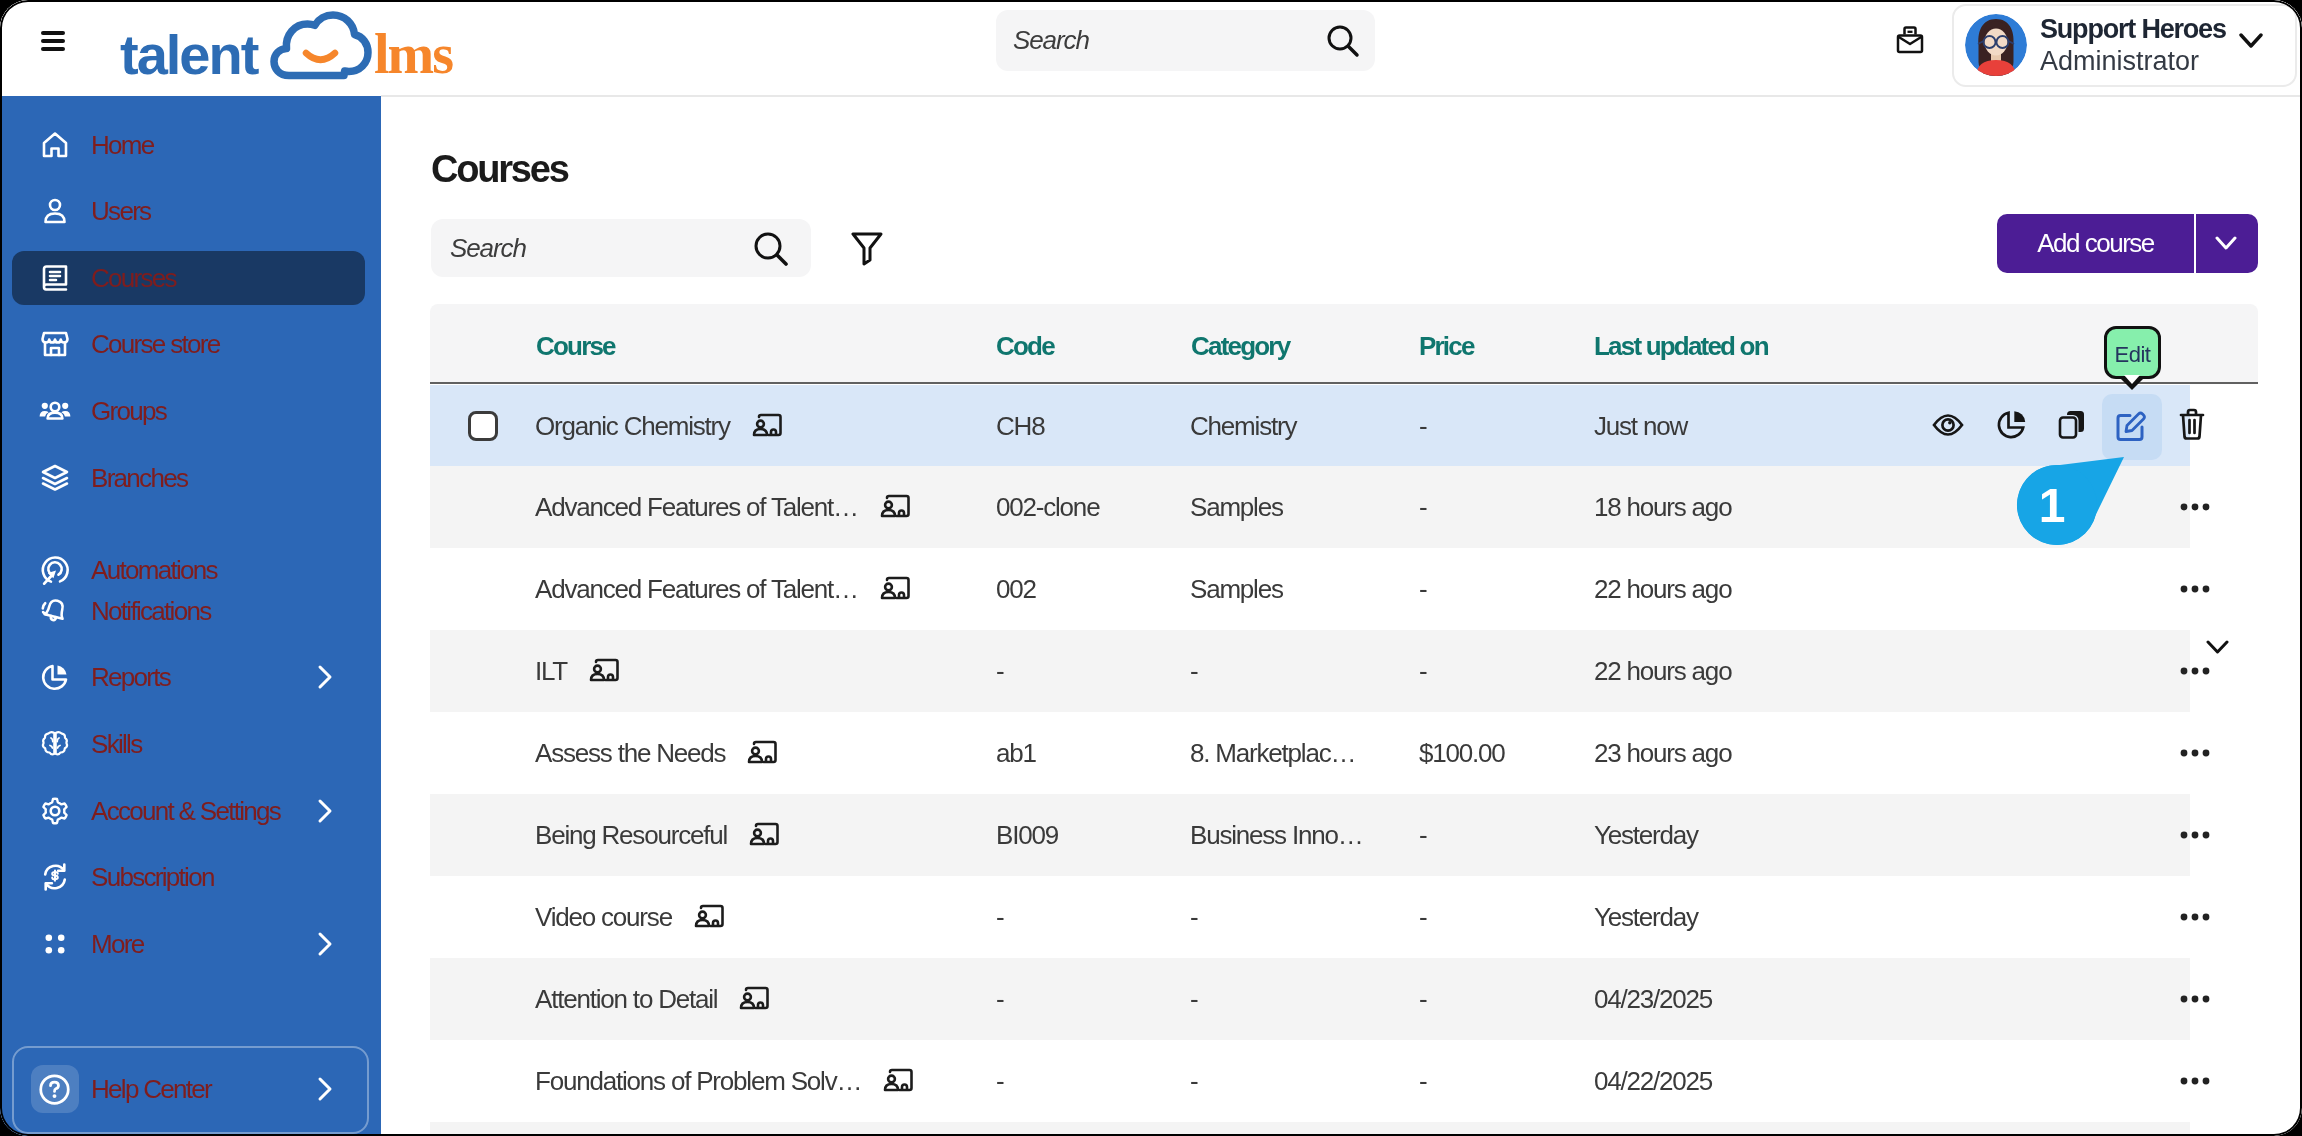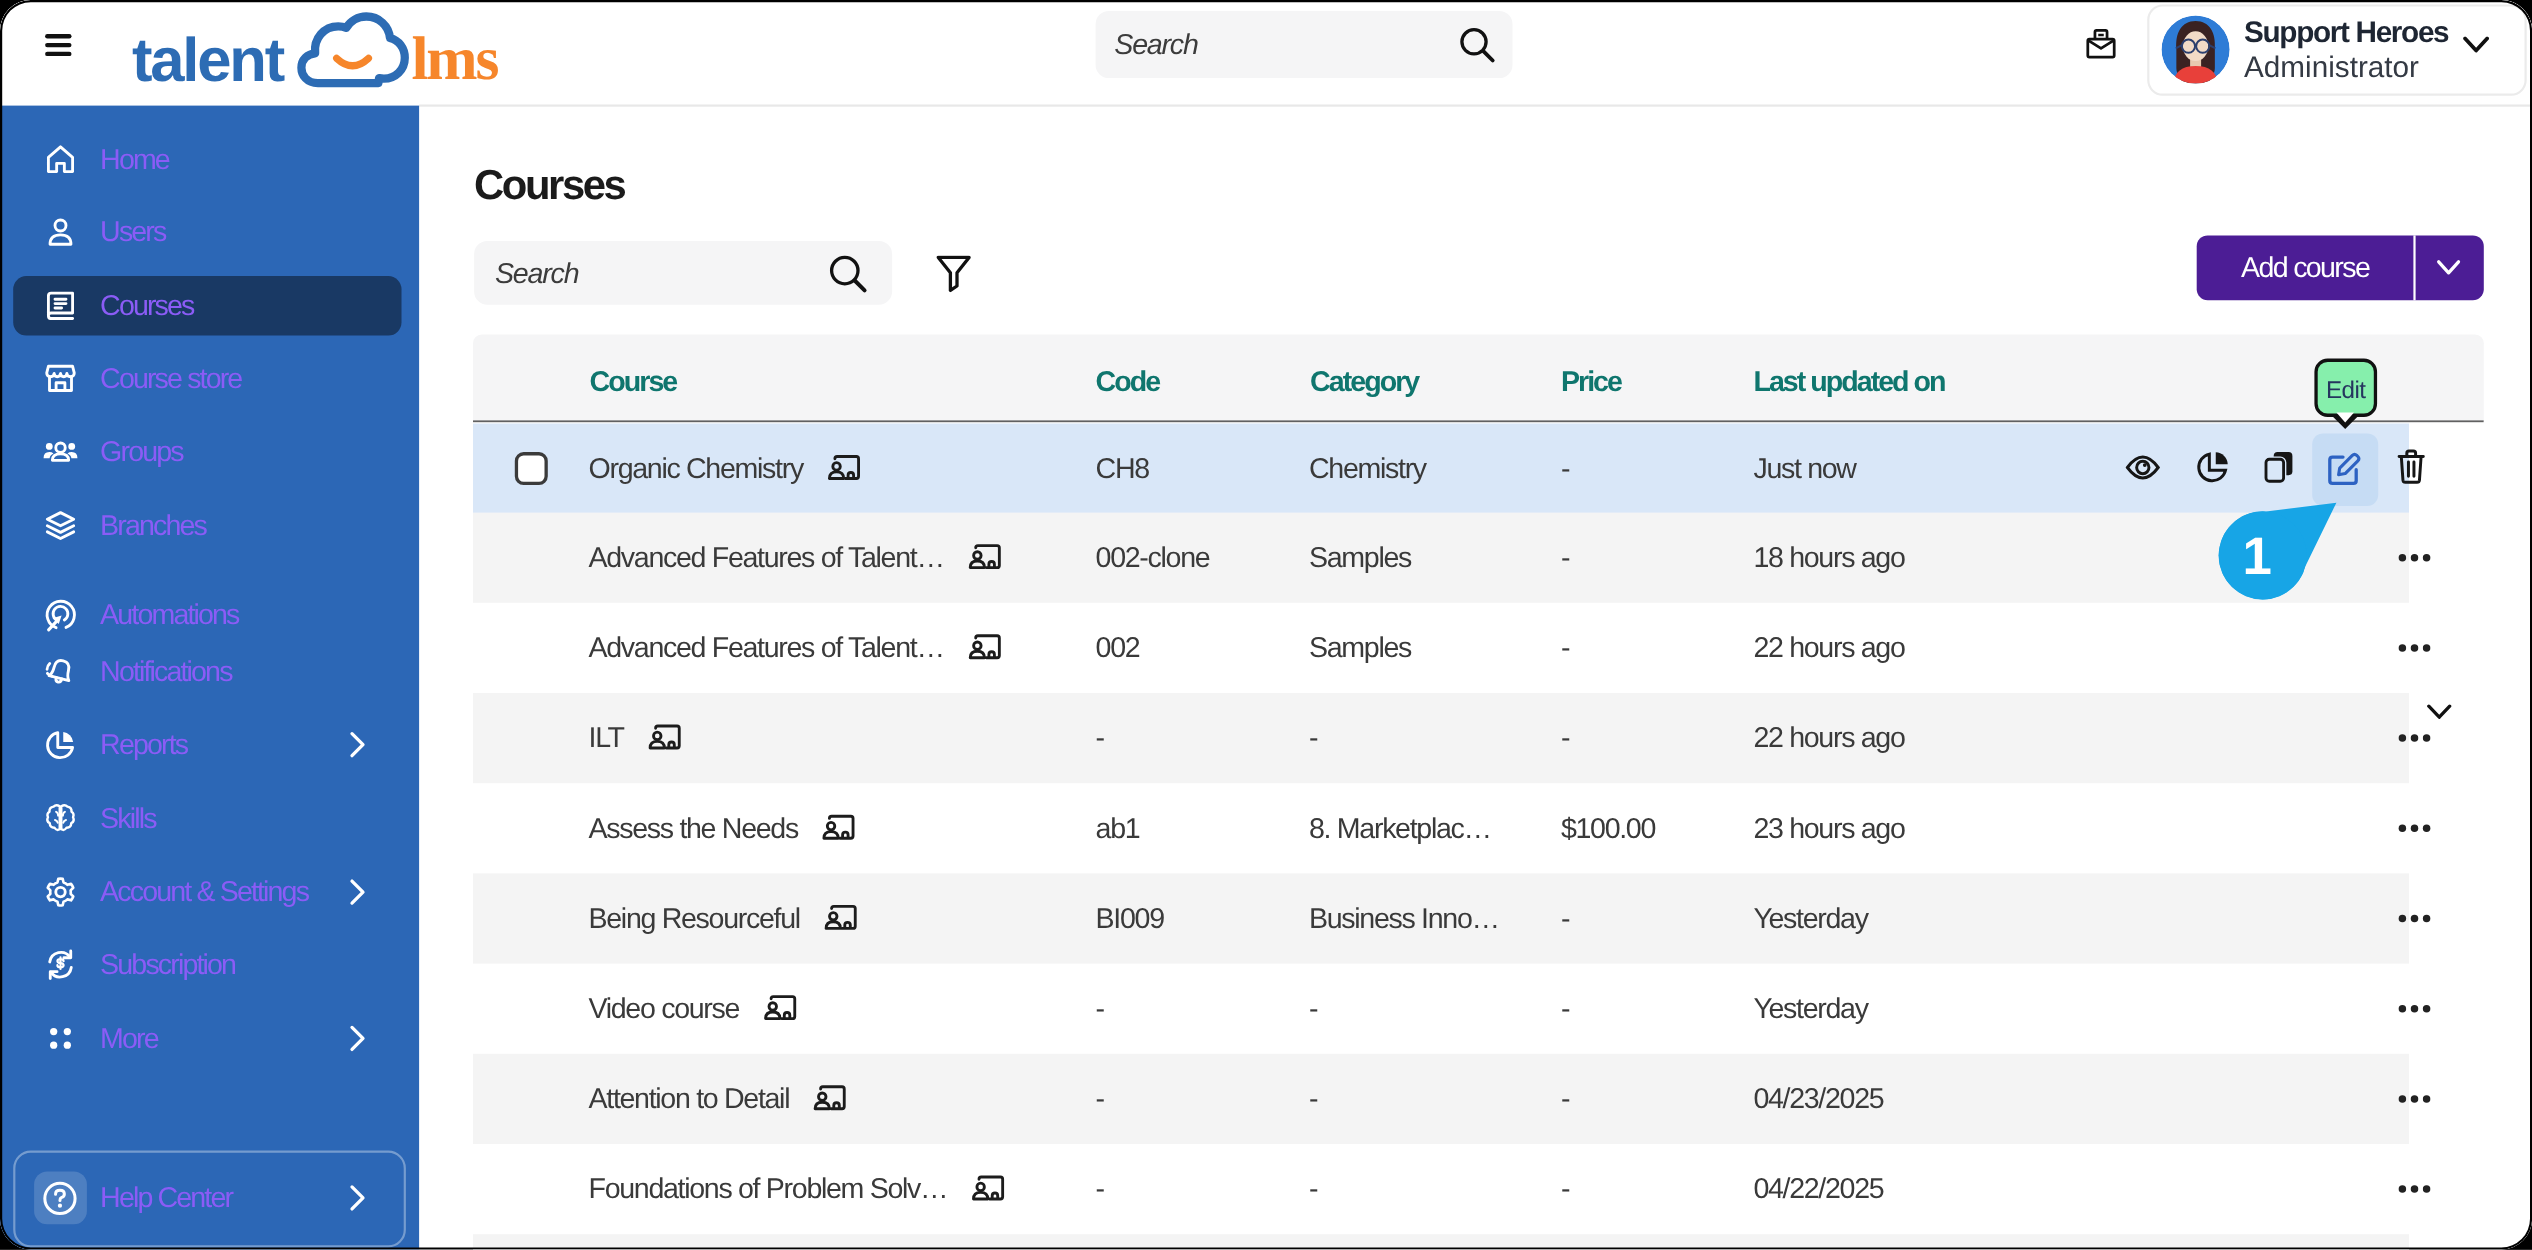--- a/index.html
+++ b/index.html
@@ -20,21 +20,21 @@
   .tsearch { position:absolute; left:996px; top:10px; width:379px; height:61px; background:#f5f5f6;
              border-radius:12px; }
   .tsearch .ph { position:absolute; left:17px; top:15px; font-size:26px; font-style:italic; color:#3c3c3c; letter-spacing:-1.1px; }
   .usercard { position:absolute; left:1952px; top:4px; width:345px; height:83px; background:#fff;
               border:2px solid #ebebeb; border-radius:14px; }
   .uname { position:absolute; left:2040px; top:14px; font-size:27px; font-weight:bold; color:#1e2633; letter-spacing:-1.2px;}
   .urole { position:absolute; left:2040px; top:46px; font-size:27px; color:#343a44; letter-spacing:0px;}
 
   
   .sidebar { position:absolute; left:0; top:96px; width:381px; height:1040px; background:#2c67b6; }
-  .nav-item { position:absolute; left:0; width:381px; height:54px; color:#8b5cf6; }
+  .nav-item { position:absolute; left:0; width:381px; height:54px; color:#7f1d1d; }
   .nav-item .lbl { position:absolute; left:91px; top:50%; transform:translateY(-50%);
                    font-size:26px; letter-spacing:-1.7px; white-space:nowrap; }
   .nav-item .ico { position:absolute; left:39px; top:50%; transform:translateY(-50%); }
   .nav-item .chev { position:absolute; left:317px; top:50%; transform:translateY(-50%); }
   .nav-sel { position:absolute; left:12px; top:251px; width:353px; height:54px; background:#193964;
              border-radius:12px; }
   .helpbox { position:absolute; left:12px; top:1046px; width:357px; height:88px;
              border:2px solid rgba(255,255,255,0.35);
              border-radius:16px; }
   .helpsq { position:absolute; left:31px; top:1065px; width:48px; height:48px;
@@ -183,21 +183,21 @@
         <div class="lbl">Groups</div>
       </div>
       <div class="nav-item" style="top:450.5px;">
         <svg class="ico" width="32" height="32" viewBox="0 0 32 32" fill="none" stroke="#fff" stroke-width="2.6" stroke-linecap="round" stroke-linejoin="round">
           <path d="M16 4 L28 10 L16 16 L4 10 Z"></path>
           <path d="M4 16 L16 22 L28 16"></path>
           <path d="M4 21.5 L16 27.5 L28 21.5"></path>
         </svg>
         <div class="lbl">Branches</div>
       </div>
-      <div class="nav-item" style="top:532px;">
+      <div class="nav-item" style="top:543px;">
         <svg class="ico" width="32" height="32" viewBox="0 0 32 32" fill="none" stroke="#fff" stroke-width="2.6" stroke-linecap="round" stroke-linejoin="round">
           <path d="M12 27.6 A 12.4 12.4 0 1 1 21 27.4"></path>
           <path d="M12.8 20.9 A 6.7 6.7 0 1 1 19.5 20.7"></path>
           <path d="M5.2 29.6 L13.2 21" stroke-width="2.8"></path>
           <path d="M17 16.6 L8.8 19 L14.4 24.3 Z" fill="#fff" stroke="none"></path>
         </svg>
         <div class="lbl">Automations</div>
       </div>
       <div class="nav-item" style="top:583.6999999999999px;">
         <svg class="ico" width="32" height="32" viewBox="0 0 32 32" fill="none" stroke="#fff" stroke-width="2.6" stroke-linecap="round" stroke-linejoin="round">

